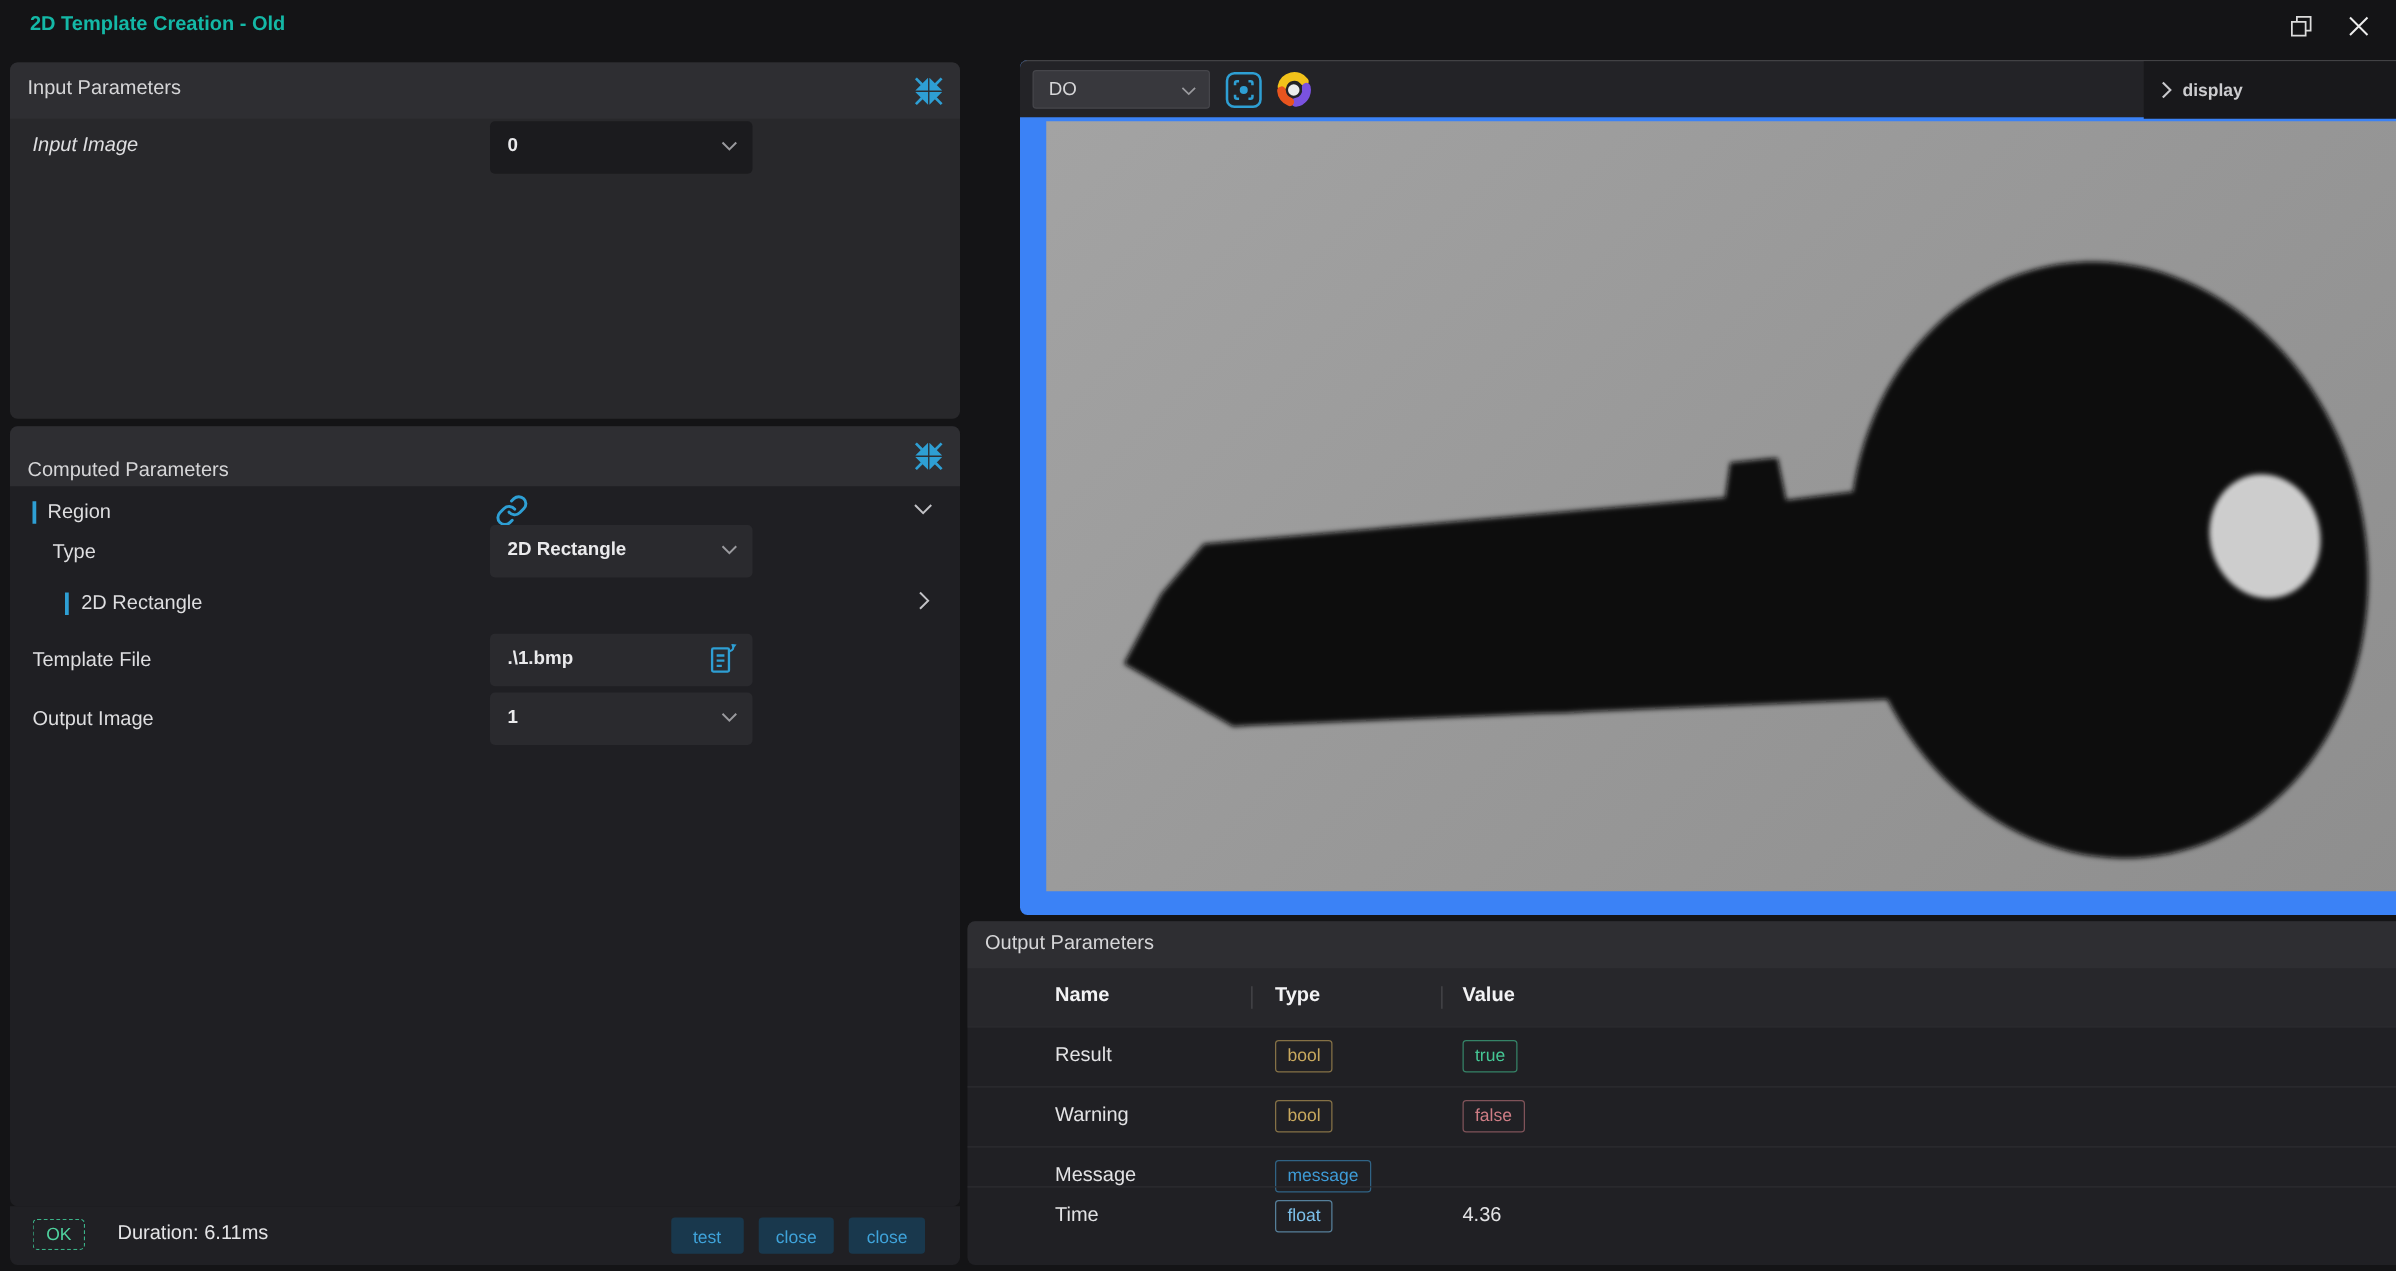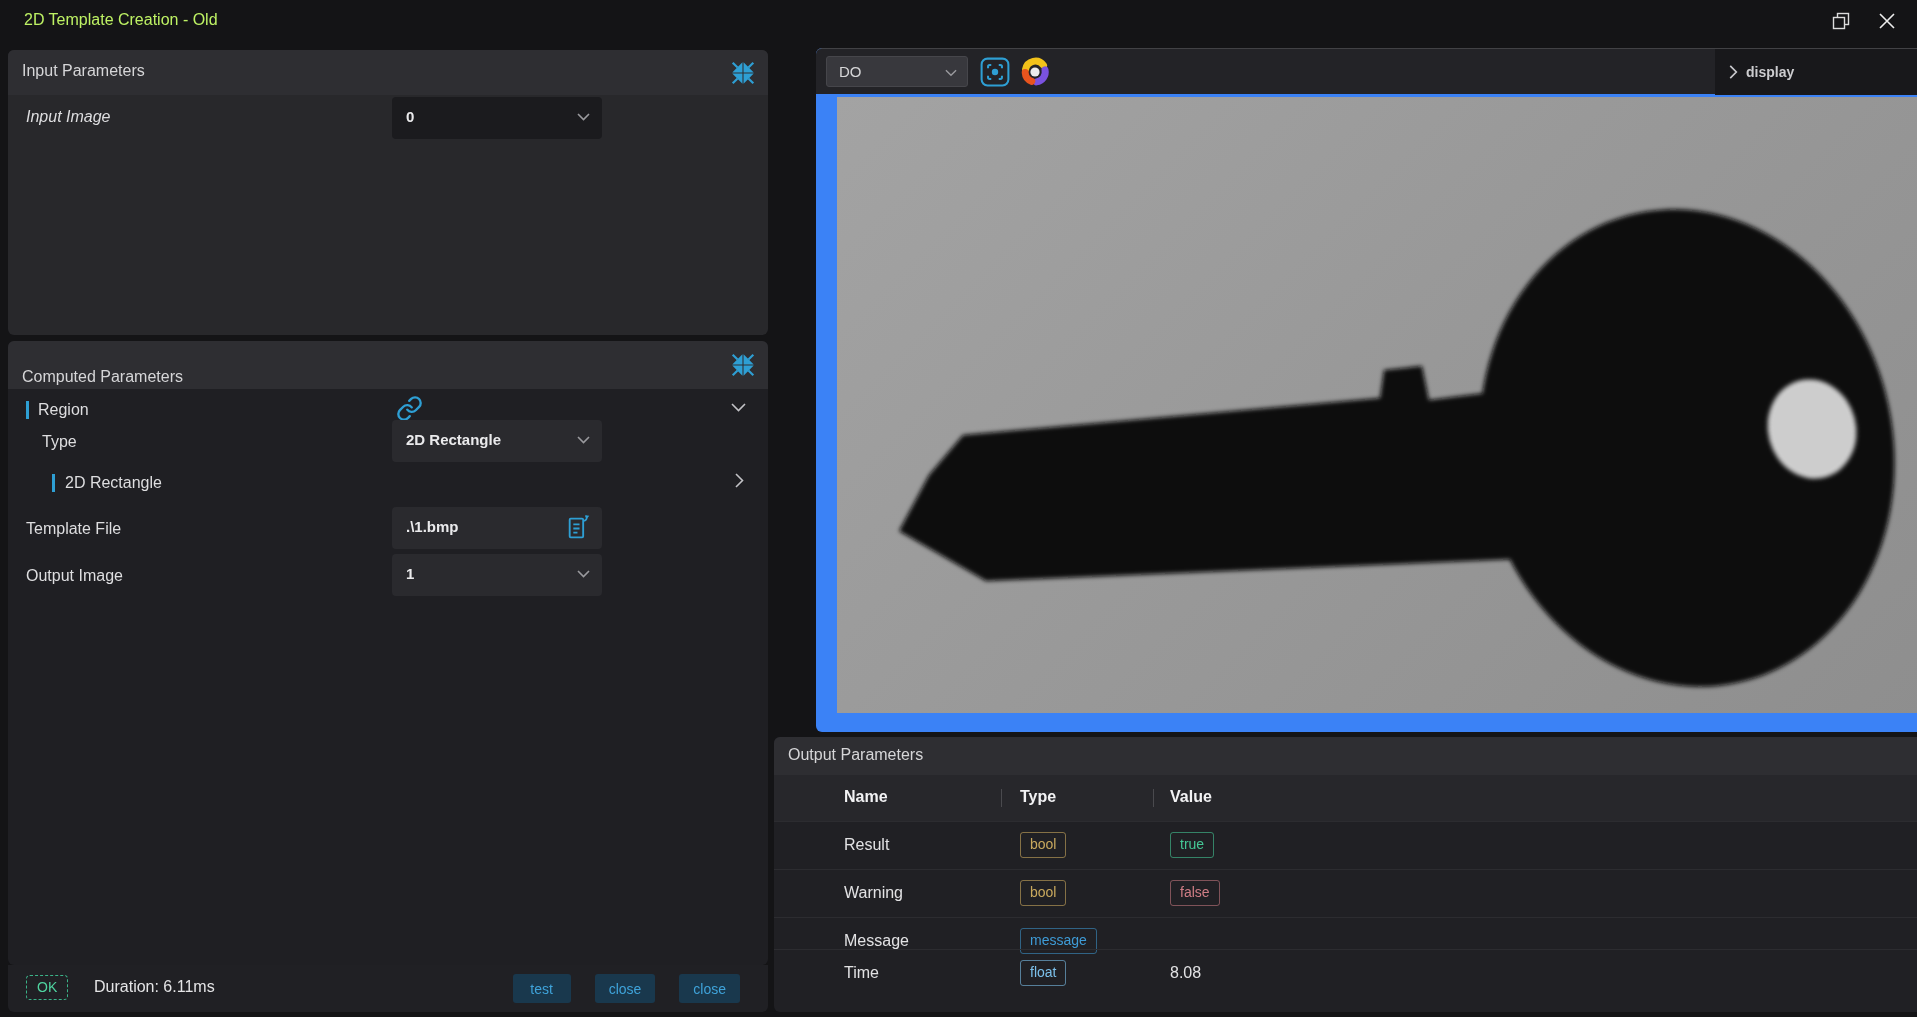--- a/index.html
+++ b/index.html
@@ -1,21 +1,21 @@
 <!DOCTYPE html>
 <html style="--accent: #2e9fd4; --gold: #c9a95e; --green: #45c795; --red: #cf7d85; --blue: #3e9bd6; --lblue: #7cc0ea; --ok: #4fd39f; --btnbg: #19384d; --btntx: #3fa3da;"><head>
 <meta charset="utf-8">
 <style>
   * { margin:0; padding:0; box-sizing:border-box; }
   html,body { width:1917px; height:1017px; background:#141416; overflow:hidden;
               font-family:"Liberation Sans", sans-serif; color:#dedee0; }
 
   
   .titlebar { position:absolute; left:0; top:0; width:1917px; height:42px; background:#141416; }
-  .title { position:absolute; left:24px; top:11px; font-size:16px; font-weight:normal; color:#bef264; }
+  .title { position:absolute; left:24px; top:11px; font-size:16px; font-weight:bold; color:#14b8a6; }
   .winbtn { position:absolute; top:8px; width:28px; height:26px; display:flex; align-items:center; justify-content:center; cursor:pointer; }
   .winbtn.restore { right:62px; }
   .winbtn.close { right:16px; }
 
   
   .panel { position:absolute; border-radius:6px; }
   .sec-header { position:absolute; left:0; top:0; width:100%; background:#2e2e32; border-radius:6px 6px 0 0; }
   .sec-title { position:absolute; left:14px; font-size:16px; color:#d6d6d8; }
   .collapse-ico { position:absolute; right:12px; cursor:pointer; }
 
@@ -38,21 +38,21 @@
   .comp-sec .sec-header { height:48px; }
   .comp-sec .sec-title { top:14px;margin-top:13px; }
   .comp-sec .collapse-ico { top:11px; }
   .comp-sec .body { position:absolute; top:48px; left:0; width:100%; height:576px; }
 
   
   .footer { left:8px; top:965px; width:760px; height:47px; background:#202024; border-radius:0 0 6px 6px; }
   .ok-badge { position:absolute; left:18px; top:10px; padding:3px 10px 4px; border:1px dashed #3bb389;
               border-radius:4px; color:var(--ok); font-size:14px; }
   .duration { position:absolute; left:86px; top:13px; font-size:16px; color:#e4e4e6; }
-  .btn-group { position:absolute; right:28px; top:9px; display:flex; gap:24px;justify-content:center; }
+  .btn-group { position:absolute; right:28px; top:9px; display:flex; gap:12px;justify-content:center; }
   .fbtn { min-width:58px; height:29px; padding:0 14px; background:var(--btnbg); color:var(--btntx);
           font-size:14px; border:none; border-radius:3px; cursor:pointer; font-family:inherit; }
 
   
   .viewer { left:816px; top:48px; width:1135px; height:684px; background:#3b82f6;text-align:right; }
   .toolbar { position:absolute; left:0; top:0; width:100%; height:46px; background:#232327;
              border-top:1px solid rgba(255,255,255,0.14); border-radius:6px 6px 0 0; }
   .src-dd { position:absolute; left:10px; top:7px; width:142px; height:31px; background:#38383d;
             border:1px solid #46464b; border-radius:3px; cursor:pointer; }
   .src-dd .val { position:absolute; left:12px; top:6px; font-size:15px; font-weight:normal; color:#d6d6d8; }
@@ -300,16 +300,16 @@
 
   <div class="trow" style="top: 180px;">
     <span class="name">Message</span>
     <span class="cell-type"><span class="badge c-blue">message</span></span>
     <span class="cell-value"></span>
   </div>
 
   <div class="trow" style="top: 212px;">
     <span class="name">Time</span>
     <span class="cell-type"><span class="badge c-lightblue">float</span></span>
-    <span class="cell-value"><span class="plainval">8.08</span></span>
+    <span class="cell-value"><span class="plainval">4.36</span></span>
   </div>
 </div>
 </div>
 
 </body></html>

